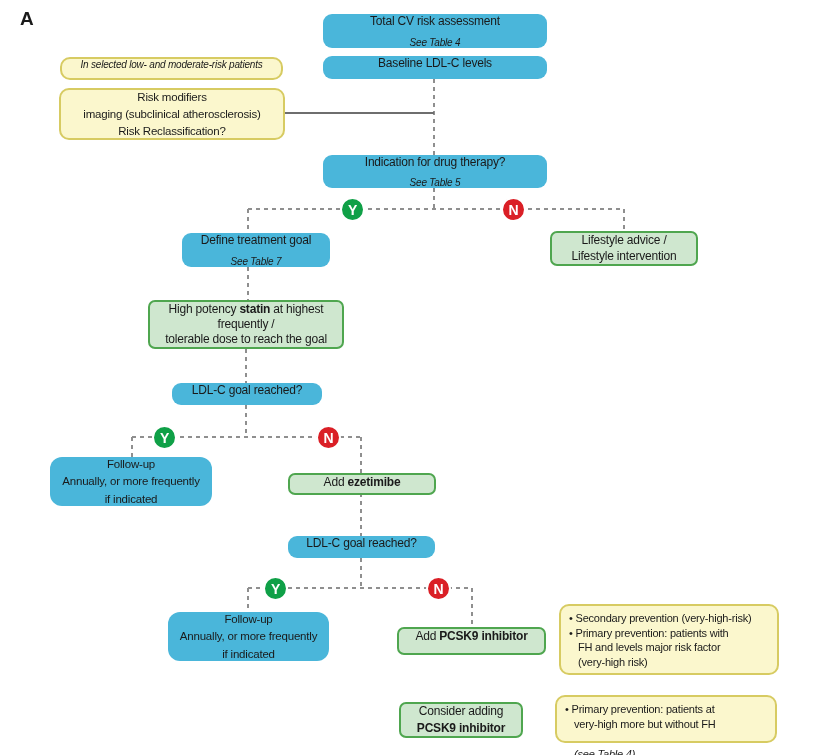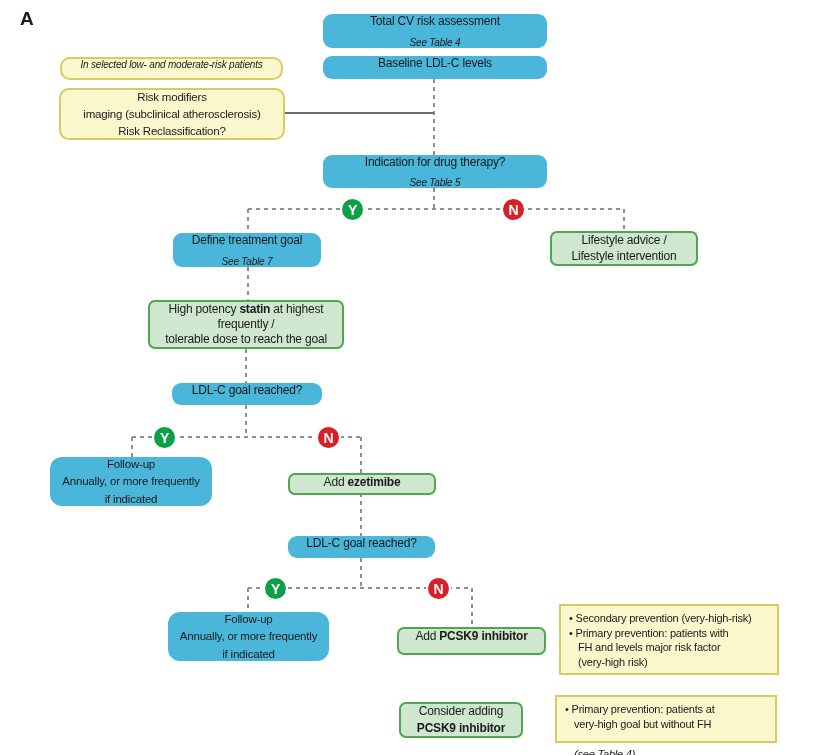--- a/index.html
+++ b/index.html
@@ -25,21 +25,21 @@
   .green  { background:var(--green-fill,#cfe7cf); border:2px solid var(--green-border,#4fa64f); border-radius:7px; }
   .yellow { background:var(--yellow-fill,#fbf7cd); border:2px solid var(--yellow-border,#d7cb62); border-radius:10px; }
   .sub { font-style:italic; font-size:10px; line-height:1.1; }
   .fs11 { font-size:11.5px; }
   .fs10i { font-size:10px; font-style:italic; }
   .node div { white-space:nowrap; }
   b { font-weight:bold; }
 
   
   .ylw-note { position:absolute; background:var(--yellow-fill,#fbf7cd); border:2px solid var(--yellow-border,#d7cb62);
-    border-radius:0; font-size:11px; line-height:1.32; text-align:left; padding:5px 6px 4px 8px; z-index:2; }
+    border-radius:10px; font-size:11px; line-height:1.32; text-align:left; padding:5px 6px 4px 8px; z-index:2; }
   .ylw-note div { white-space:nowrap; }
   .bullet::before { content:"\2022  "; }
   .cont { padding-left:9px; }
   .ital { font-style:italic;margin-top:16px; }
 
   
   .yn { position:absolute; width:25px; height:25px; border-radius:50%; border:2px solid #fff;
     color:#fff; font-weight:bold; font-size:14px; display:flex; align-items:center; justify-content:center; z-index:3; }
   .yes { background:var(--yes-green,#0fa047); }
   .no  { background:var(--no-red,#dc2026); }
@@ -88,21 +88,21 @@
   </div>
 
   <div class="node blue" style="left:323px;top:155px;width:224px;height:33px">
     <div>Indication for drug therapy?</div>
     <div class="sub">See Table 5</div>
   </div>
 
   <div class="yn yes" style="left:340px;top:197px">Y</div>
   <div class="yn no" style="left:501px;top:197px">N</div>
 
-  <div class="node blue" style="left:173px;top:233px;width:148px;height:34px">
+  <div class="node blue" style="left:182px;top:233px;width:148px;height:34px">
     <div>Define treatment goal</div>
     <div class="sub">See Table 7</div>
   </div>
 
   <div class="node green" style="left:550px;top:231px;width:148px;height:35px">
     <div>Lifestyle advice /</div>
     <div>Lifestyle intervention</div>
   </div>
 
   <div class="node green" style="left:148px;top:300px;width:196px;height:49px">
@@ -152,17 +152,17 @@
     <div class="cont">(very-high risk)</div>
   </div>
 
   <div class="node green" style="left:399px;top:702px;width:124px;height:36px">
     <div>Consider adding</div>
     <b>PCSK9 inhibitor</b>
   </div>
 
   <div class="ylw-note" style="left:555px;top:695px;width:222px;height:48px">
     <div class="bullet">Primary prevention: patients at</div>
-    <div class="cont">very-high goal but without FH</div>
+    <div class="cont">very-high more but without FH</div>
     <div class="cont ital">(see Table 4)</div>
   </div>
 
 </div>
 
 </body></html>

